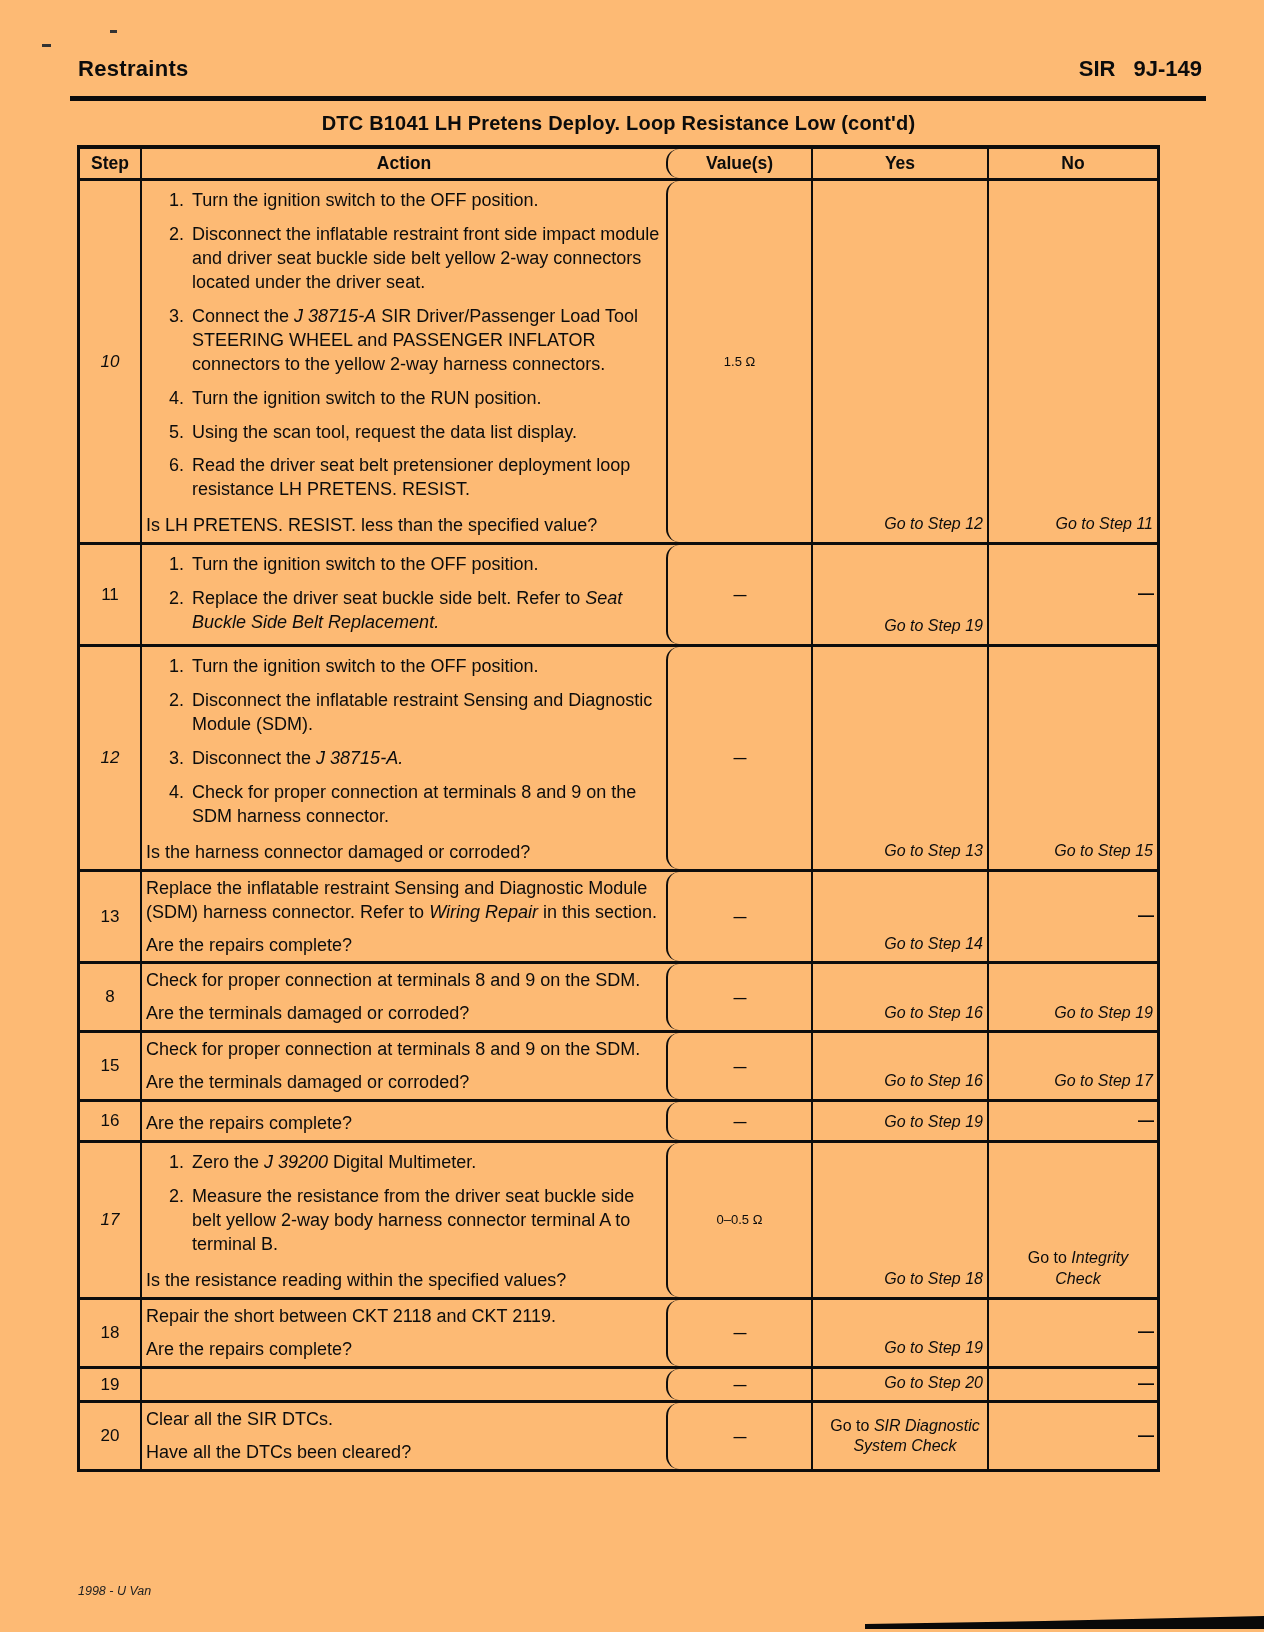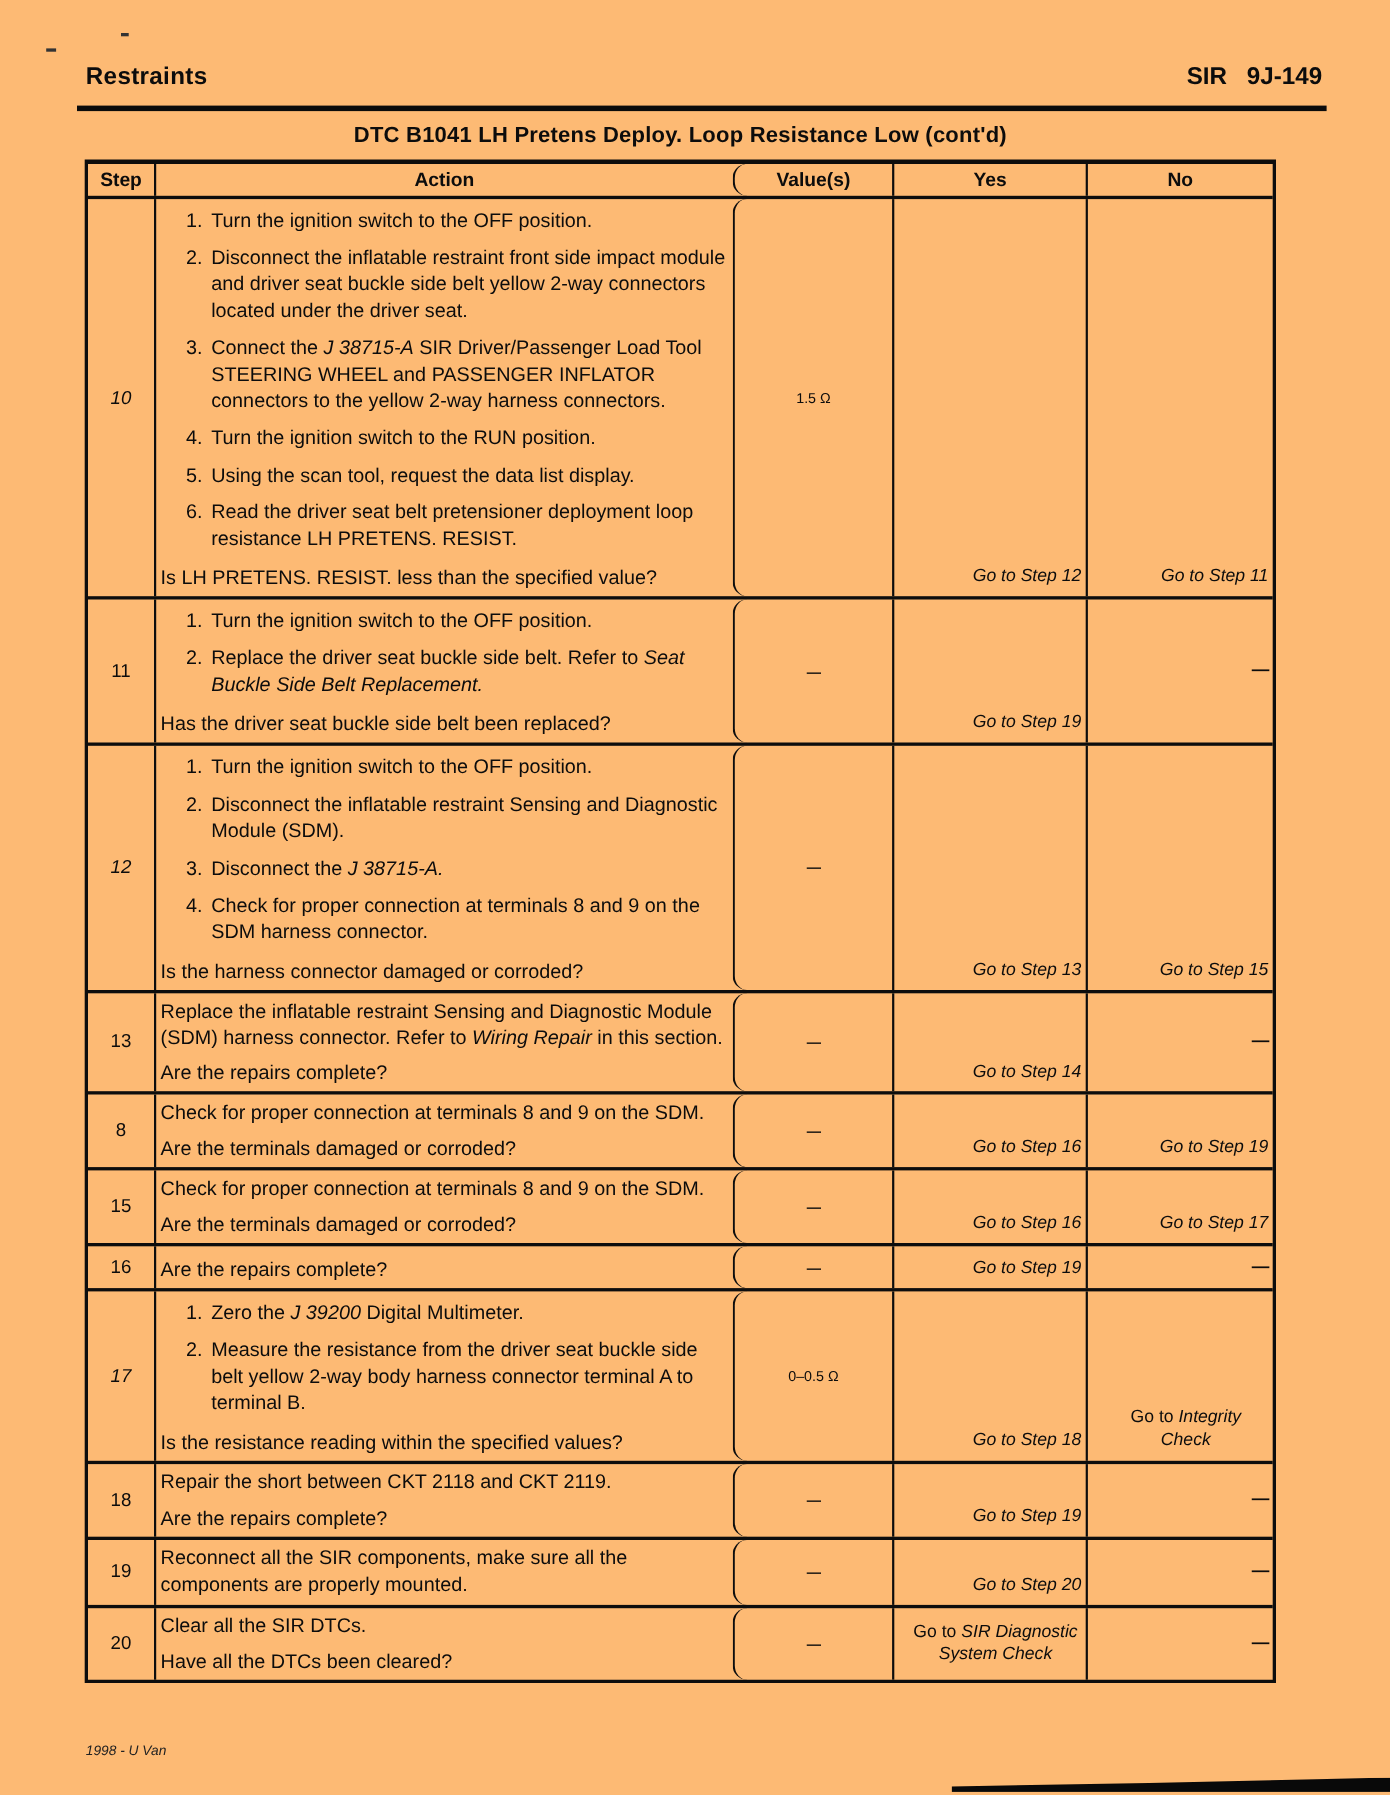--- a/index.html
+++ b/index.html
@@ -105,21 +105,20 @@
         <div class="cell step-cell c0">11</div>
         <div class="cell action-cell c1">
           <div class="item">
             <span class="num">1.</span>
             <div class="itext"><span>Turn the ignition switch to the OFF position.</span></div>
           </div>
           <div class="item">
             <span class="num">2.</span>
             <div class="itext"><span>Replace the driver seat buckle side belt. Refer to </span><span class="it">Seat Buckle Side Belt Replacement.</span></div>
           </div>
-          <div class="question">Has the driver seat buckle side belt been replaced?</div>
         </div>
         <div class="cell vcell c2">
           <span class="dash">—</span>
         </div>
         <div class="cell gcell c3 valign-bottom">
           <div><span class="it">Go to Step 19</span></div>
         </div>
         <div class="cell gcell c4 valign-center">
           <div class="dash">—</div>
         </div>
@@ -253,21 +252,20 @@
         <div class="cell gcell c3 valign-bottom">
           <div><span class="it">Go to Step 19</span></div>
         </div>
         <div class="cell gcell c4 valign-center">
           <div class="dash">—</div>
         </div>
       </div>
       <div class="trow">
         <div class="cell step-cell c0">19</div>
         <div class="cell action-cell c1">
-          <div class="para"><span>Reconnect all the SIR components, make sure all the components are properly mounted.</span></div>
         </div>
         <div class="cell vcell c2">
           <span class="dash">—</span>
         </div>
         <div class="cell gcell c3 valign-bottom">
           <div><span class="it">Go to Step 20</span></div>
         </div>
         <div class="cell gcell c4 valign-center">
           <div class="dash">—</div>
         </div>

